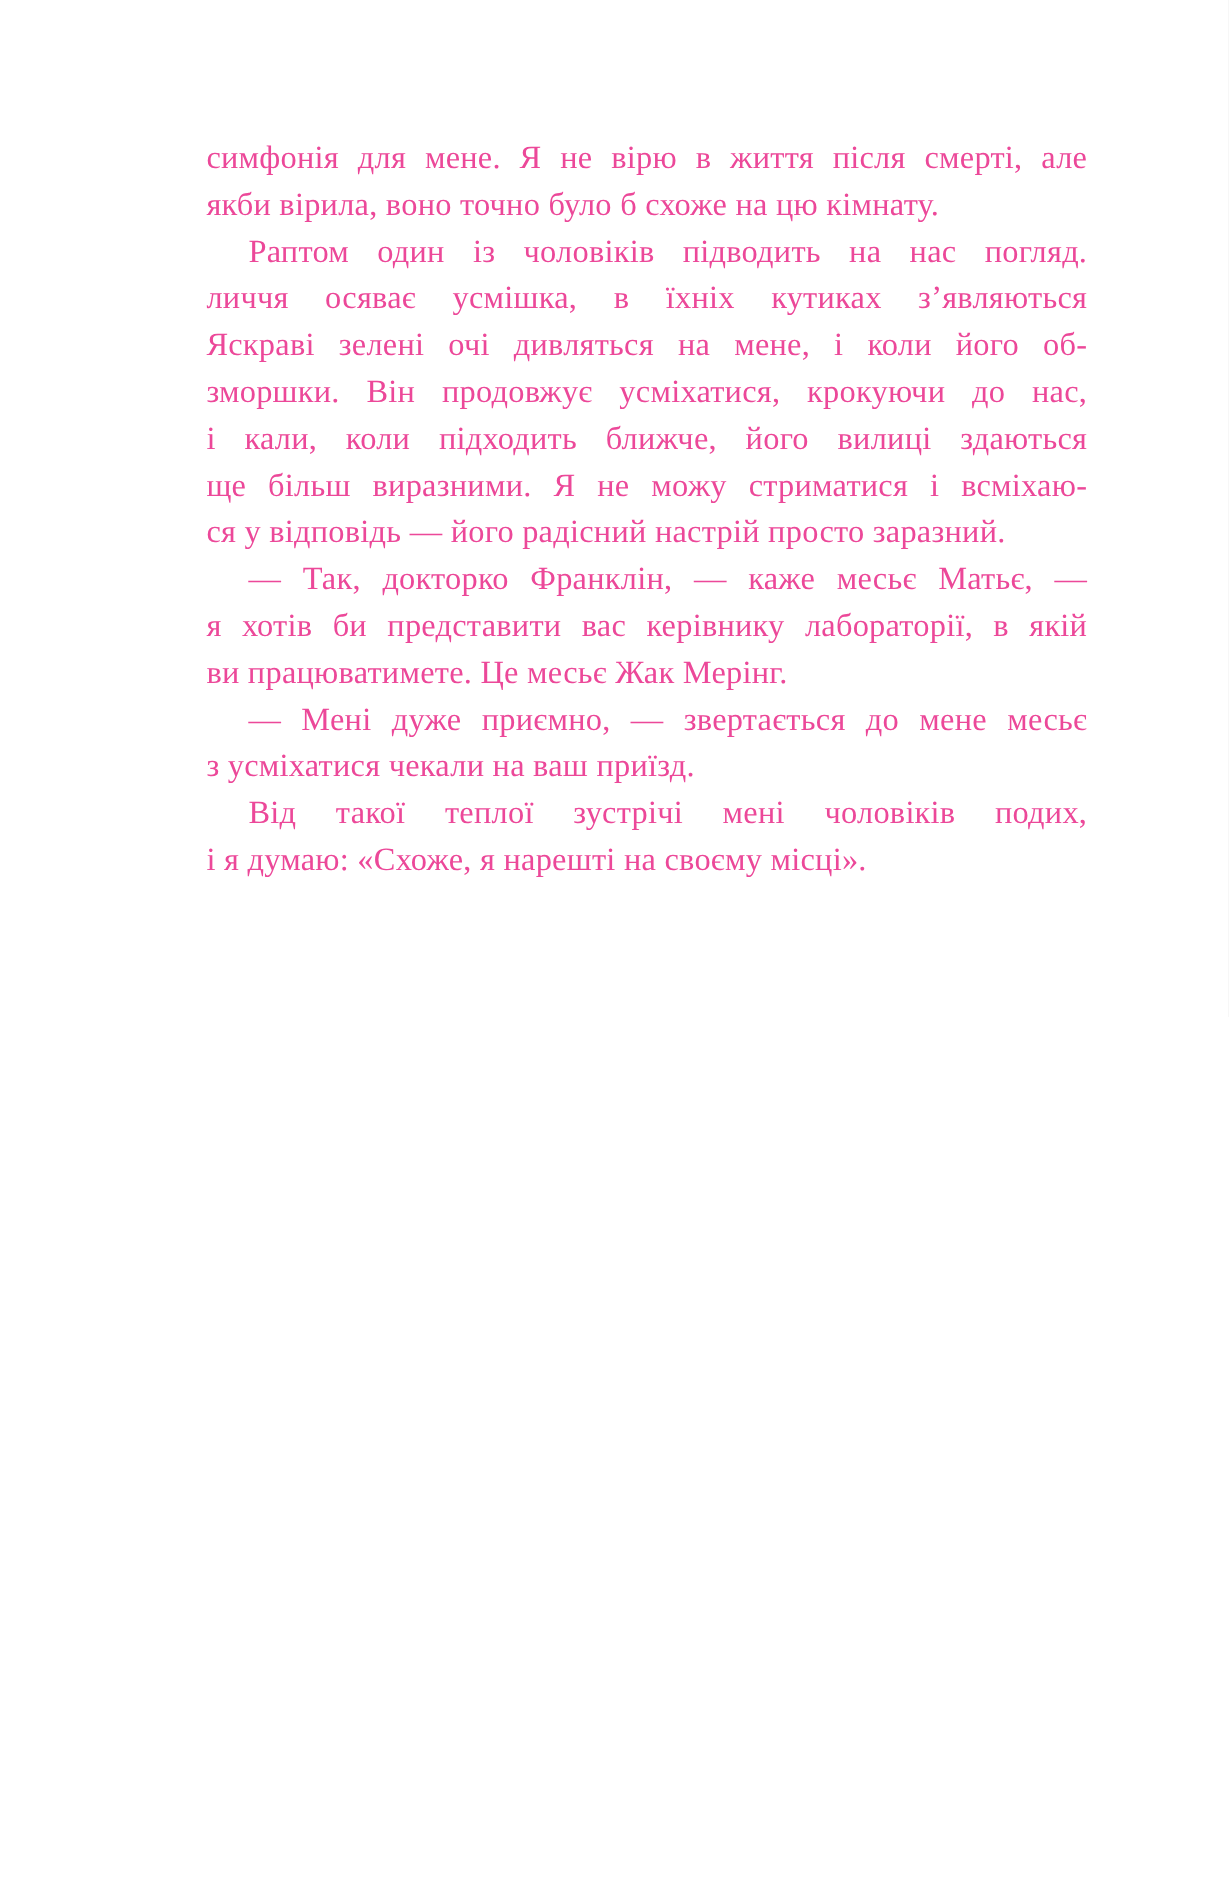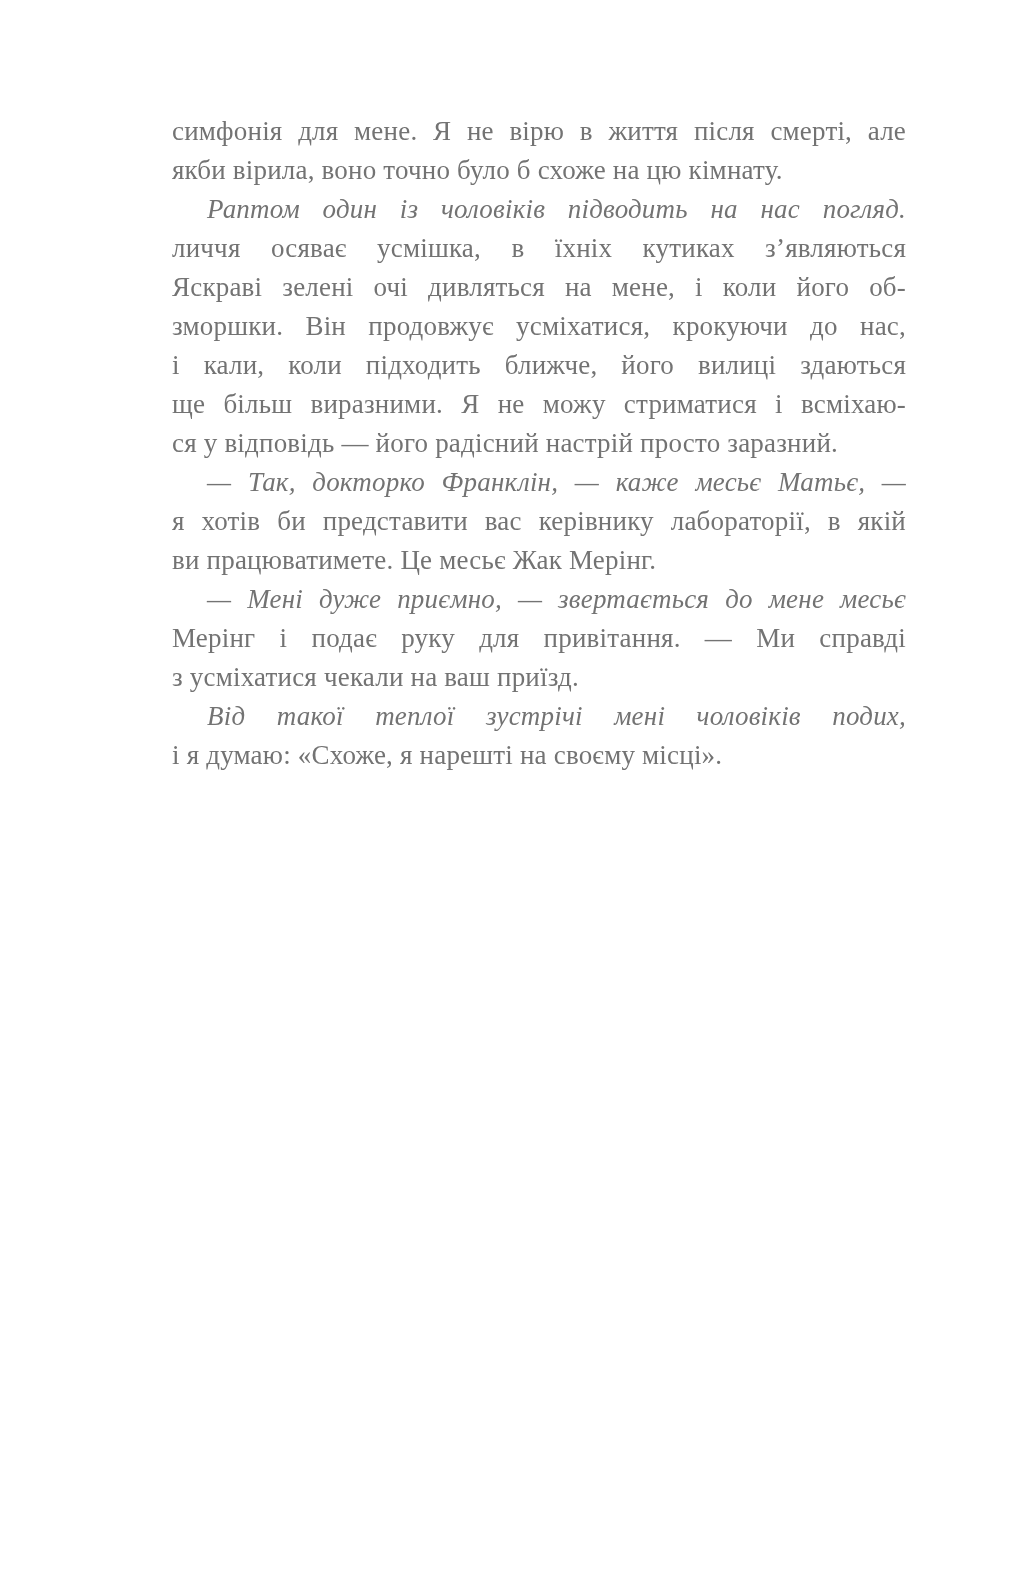--- a/index.html
+++ b/index.html
@@ -14,41 +14,40 @@
     margin: 0 auto;
     background: #ffffff;
     overflow: hidden;
     font-family: "Liberation Serif", serif;
   }
   .text-block {
     position: absolute;
     left: 172px;
     top: 112px;
     width: 734px;
-    color: #737373;
+    color: #ec4899;
     font-size: 27px;
     line-height: 39px;
     letter-spacing: 0.2px;
   }
   .paragraph {
     margin: 0;
     padding: 0;
   }
   .text-line {
     text-align: justify;
     text-align-last: justify;
     white-space: normal;
   }
   .text-line.last {
     text-align: center;
     text-align-last: left;
   }
   .text-line.first-indent {
     text-indent: 35px;
-    font-style: italic;
   }
 </style>
 </head>
 <body>
 
 <div class="page">
   <div class="text-block">
       <div class="paragraph">
         <div class="text-line">симфонія для мене. Я не вірю в життя після смерті, але</div>
         <div class="text-line last">якби вірила, воно точно було б схоже на цю кімнату.</div>
@@ -62,21 +61,20 @@
         <div class="text-line">ще більш виразними. Я не можу стриматися і всміхаю-</div>
         <div class="text-line last">ся у відповідь — його радісний настрій просто заразний.</div>
       </div>
       <div class="paragraph">
         <div class="text-line first-indent">— Так, докторко Франклін, — каже месьє Матьє, —</div>
         <div class="text-line">я хотів би представити вас керівнику лабораторії, в якій</div>
         <div class="text-line last">ви працюватимете. Це месьє Жак Мерінг.</div>
       </div>
       <div class="paragraph">
         <div class="text-line first-indent">— Мені дуже приємно, — звертається до мене месьє</div>
-        <div class="text-line">Мерінг і подає руку для привітання. — Ми справді</div>
         <div class="text-line last">з усміхатися чекали на ваш приїзд.</div>
       </div>
       <div class="paragraph">
         <div class="text-line first-indent">Від такої теплої зустрічі мені чоловіків подих,</div>
         <div class="text-line last">і я думаю: «Схоже, я нарешті на своєму місці».</div>
       </div>
     </div>
 </div>
 
 </body></html>

